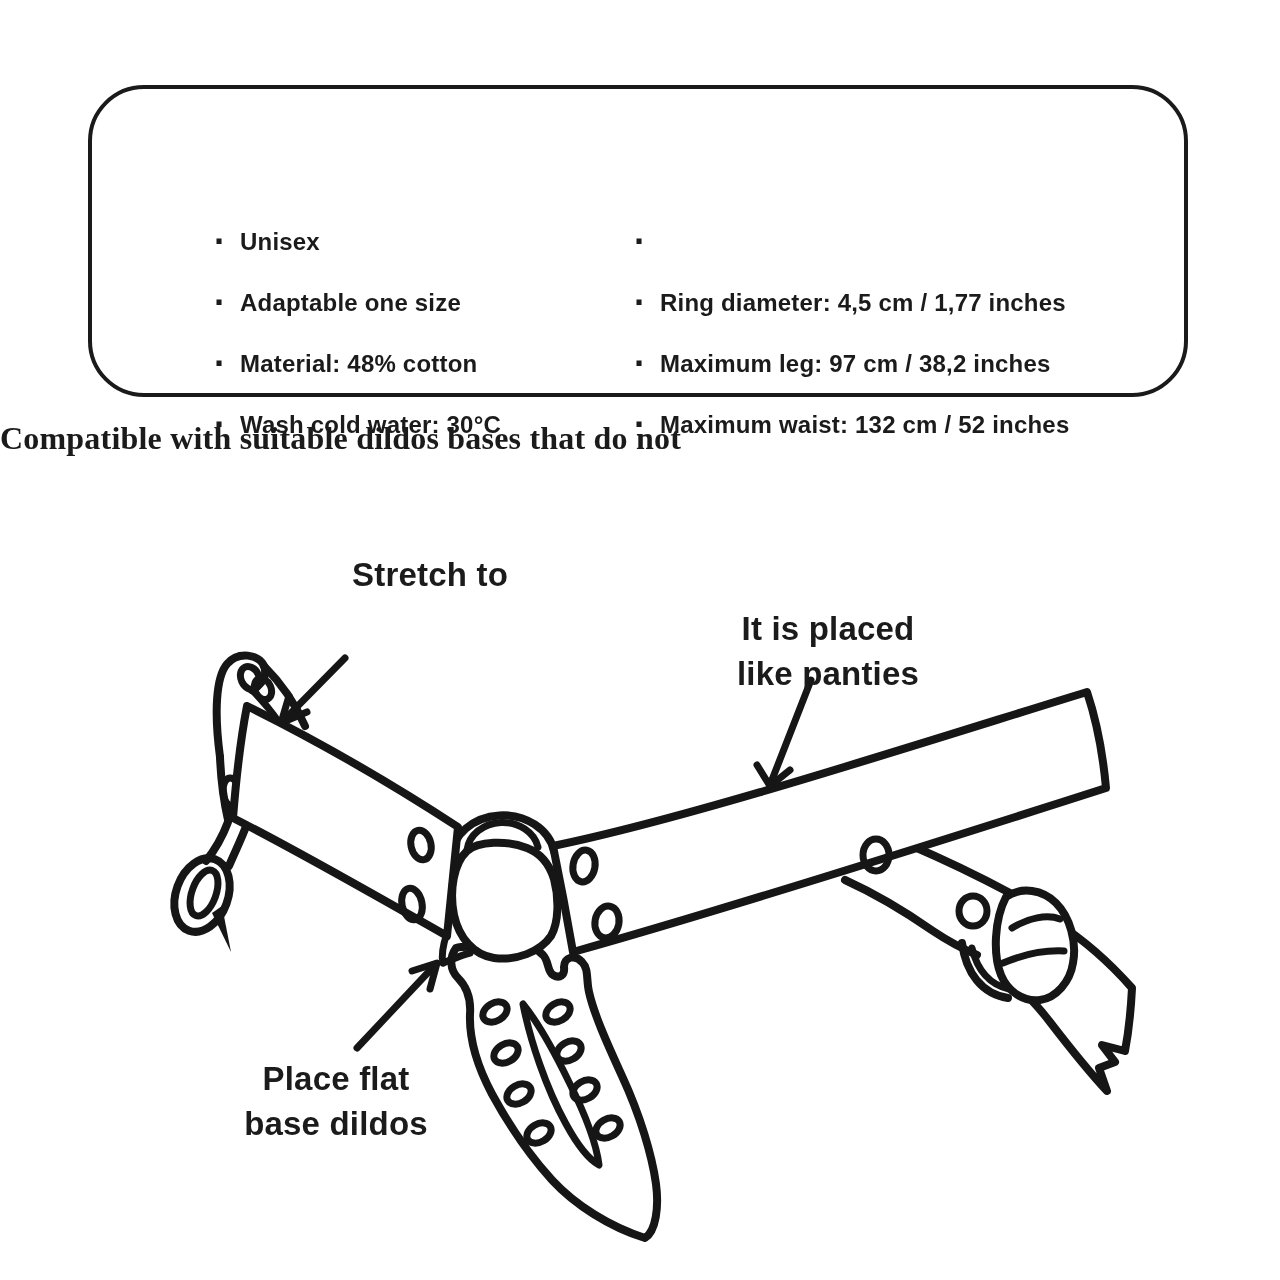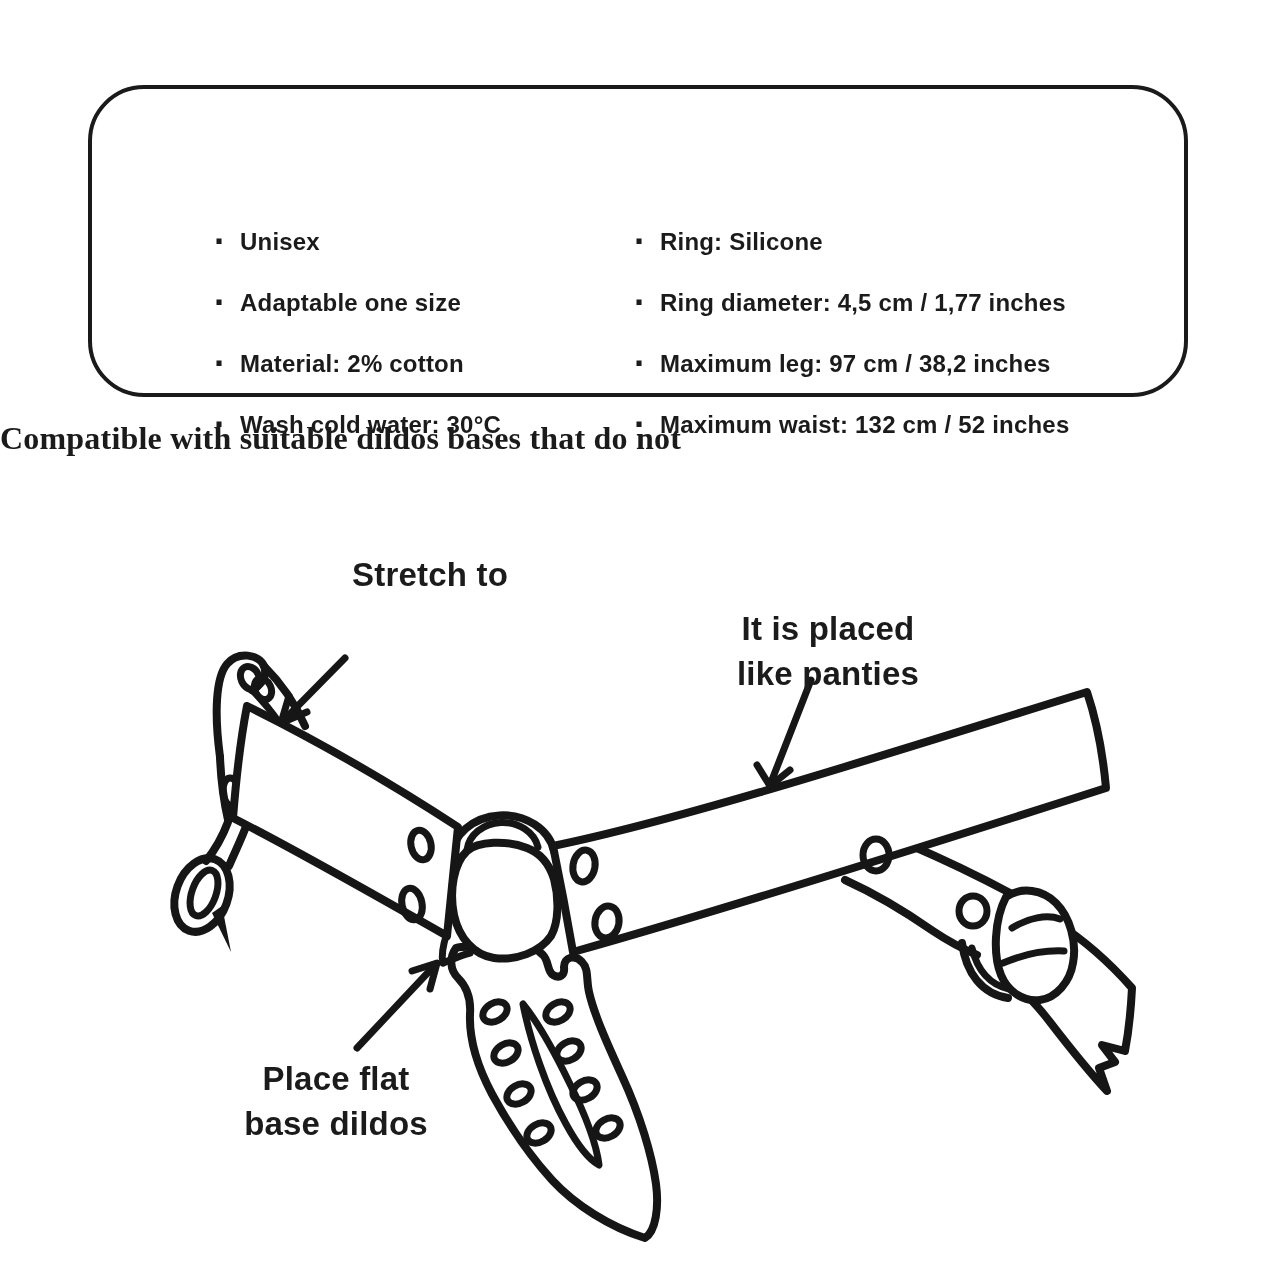--- a/index.html
+++ b/index.html
@@ -45,31 +45,30 @@
     <div class="spec-item">
       <span class="bullet">·</span>
       <span class="spec-text">Unisex</span>
     </div>
     <div class="spec-item">
       <span class="bullet">·</span>
       <span class="spec-text">Adaptable one size</span>
     </div>
     <div class="spec-item">
       <span class="bullet">·</span>
-      <span class="spec-text">Material: 2% cotton</span>
+      <span class="spec-text">Material: 48% cotton</span>
     </div>
     <div class="spec-item">
       <span class="bullet">·</span>
       <span class="spec-text">Wash cold water: 30°C</span>
     </div>
   </div>
   <div class="spec-col right">
     <div class="spec-item">
       <span class="bullet">·</span>
-      <span class="spec-text">Ring: Silicone</span>
     </div>
     <div class="spec-item">
       <span class="bullet">·</span>
       <span class="spec-text">Ring diameter: 4,5 cm / 1,77 inches</span>
     </div>
     <div class="spec-item">
       <span class="bullet">·</span>
       <span class="spec-text">Maximum leg: 97 cm / 38,2 inches</span>
     </div>
     <div class="spec-item">

